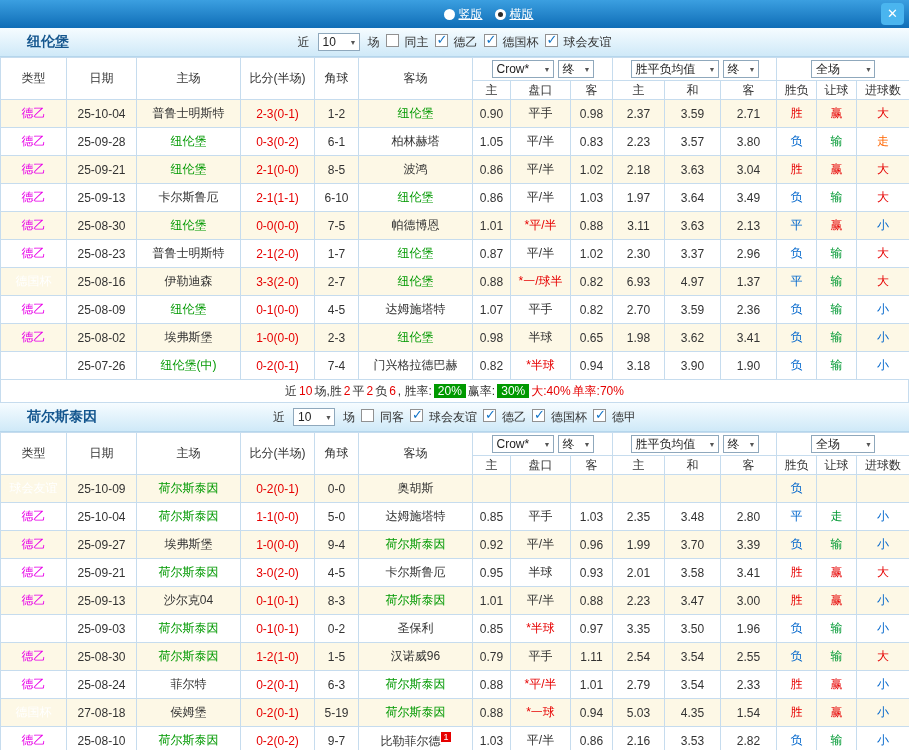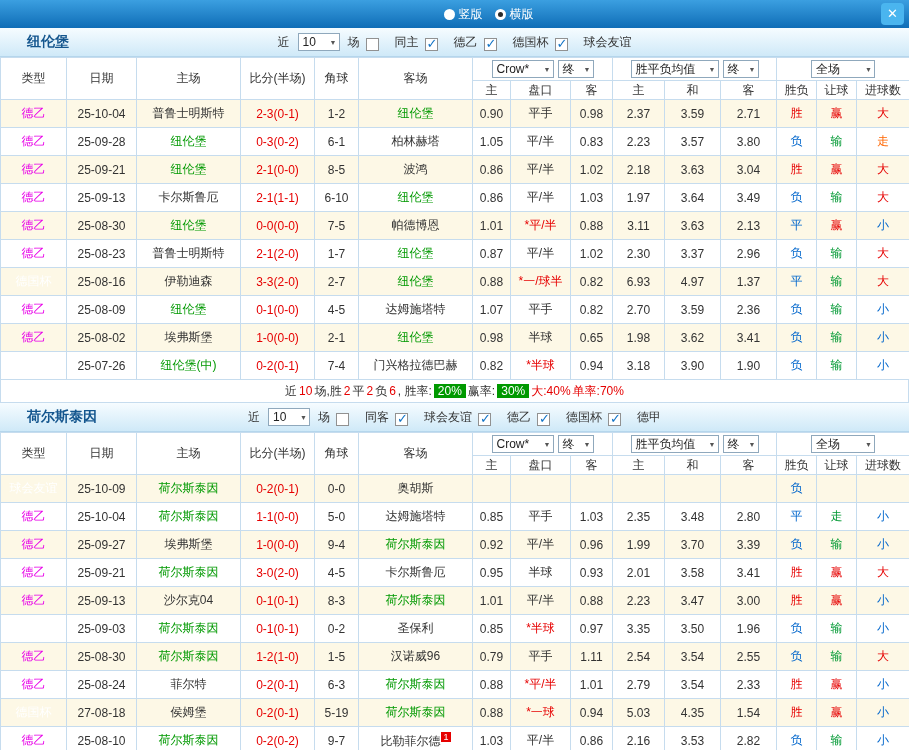--- a/index.html
+++ b/index.html
@@ -5,34 +5,34 @@
   * { box-sizing: border-box; }
   body { margin:0; background:#fff; }
   .window { width:909px; height:750px; overflow:hidden; position:relative; background:#fff;
             font-family:"Liberation Sans","DejaVu Sans",sans-serif; font-size:12px; color:#333; }
 
   
   .titlebar { height:28px; background:linear-gradient(180deg,#3b9fe0 0%,#0f6db6 100%);
               display:flex; align-items:center; justify-content:center; position:relative; }
   .title-group { display:flex; align-items:center; gap:12px; }
   .title { color:#ffff00; font-weight:bold; font-size:14px;margin-top:48px; }
-  .radio-opt { display:inline-flex; align-items:center; gap:4px; color:#fff; cursor:pointer; }
+  .radio-opt { display:inline-flex; align-items:center; gap:4px; color:#fff; cursor:pointer;text-decoration:underline; }
   .radio { width:11px; height:11px; border-radius:50%; background:#fff; position:relative; display:inline-block; }
   .radio.checked::after { content:''; position:absolute; left:3px; top:3px; width:5px; height:5px;
                           background:#2b2b2b; border-radius:50%; }
   .close-btn { position:absolute; right:5px; top:3px; width:23px; height:22px; background:#4ab5ef;
                border-radius:4px; color:#fff; font-weight:bold; text-align:center; line-height:22px;
                cursor:pointer; font-size:13px; }
 
   
   .team-bar { height:29px; background:linear-gradient(180deg,#f6fcff,#cfe9f8);
               border-bottom:1px solid #b5d6ec; display:flex; align-items:center; position:relative; }
   .team-name { position:absolute; left:27px; font-weight:bold; font-size:14px; color:#14568e; }
   .filters { margin:0 auto; display:flex; align-items:center; gap:6px; }
-  .filter-item { display:inline-flex; align-items:flex-end; gap:16px; cursor:pointer; }
+  .filter-item { display:inline-flex; align-items:flex-start; gap:6px; cursor:pointer; }
   .checkbox { width:13px; height:13px; background:#fff; border:1px solid #919191; position:relative; display:inline-block; }
   .checkbox.checked::after { content:'✓'; position:absolute; left:1px; top:-3px; color:#1073c6;
                              font-size:13px; font-weight:bold; }
 
   
   .sel { display:inline-flex; align-items:center; justify-content:space-between; height:18px;
          border:1px solid #8fa8bc; background:#fff; padding:0 2px 0 4px; cursor:pointer; color:#222;
          vertical-align:middle; margin:0 2px; }
   .sel .arr { font-size:7px; color:#555; margin-left:2px; }
 
@@ -302,21 +302,21 @@
             <td class="odds">2.36</td>
             <td class="res c-b">负</td>
             <td class="res c-g">输</td>
             <td class="res c-b">小</td>
           </tr>
           <tr>
             <td class="lg lg-dey">德乙</td>
             <td class="date">25-08-02</td>
             <td class="tm">埃弗斯堡</td>
             <td class="score">1-0(0-0)</td>
-            <td class="corner">2-1</td>
+            <td class="corner">2-3</td>
             <td class="tm tracked">纽伦堡</td>
             <td class="odds">0.98</td>
             <td class="odds">半球</td>
             <td class="odds">0.65</td>
             <td class="odds">1.98</td>
             <td class="odds">3.62</td>
             <td class="odds">3.41</td>
             <td class="res c-b">负</td>
             <td class="res c-g">输</td>
             <td class="res c-b">小</td>

